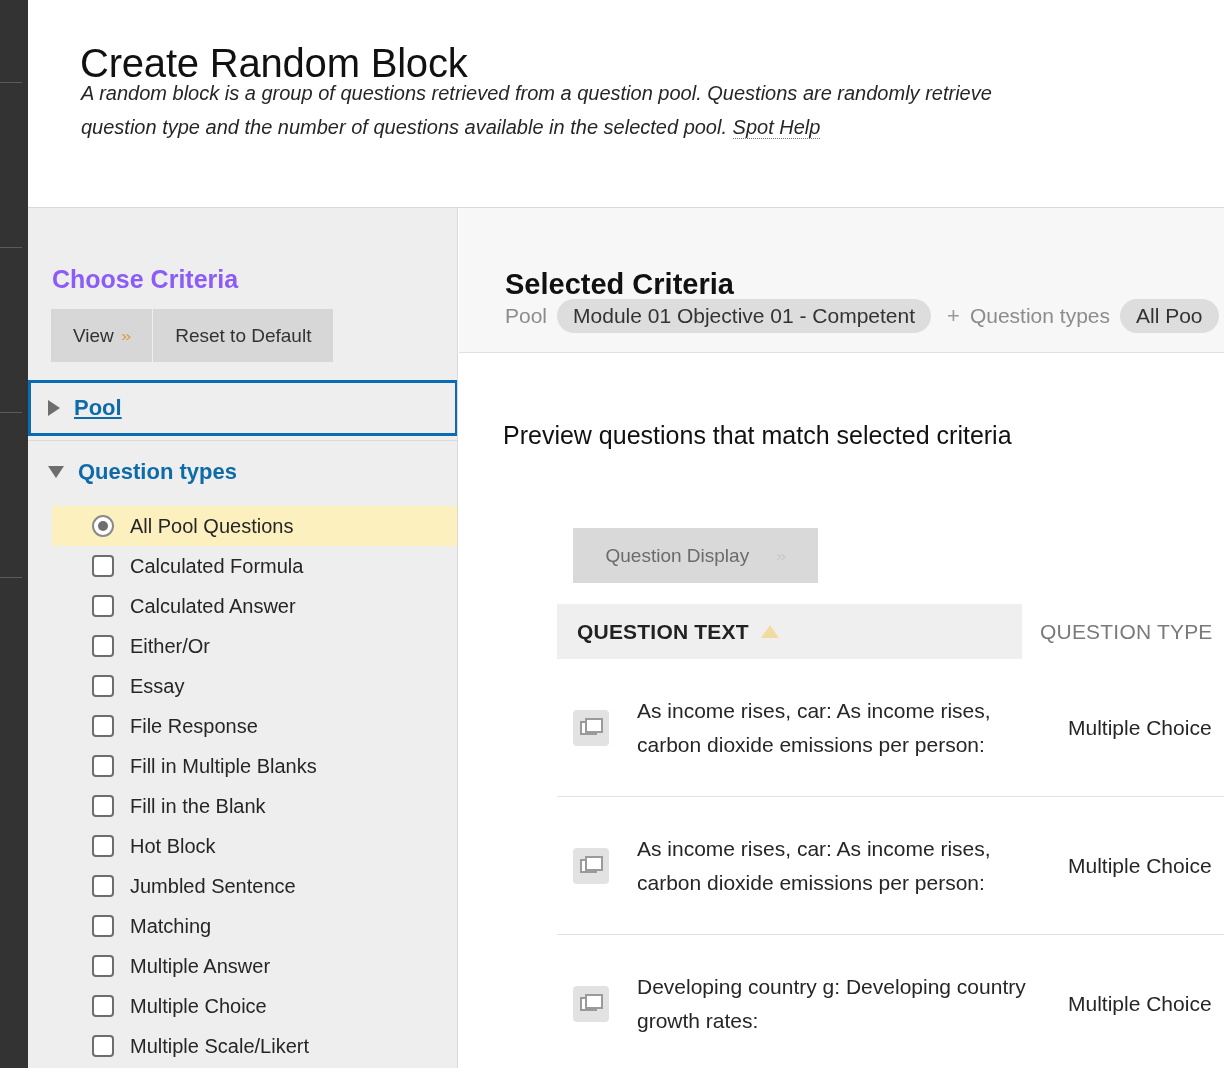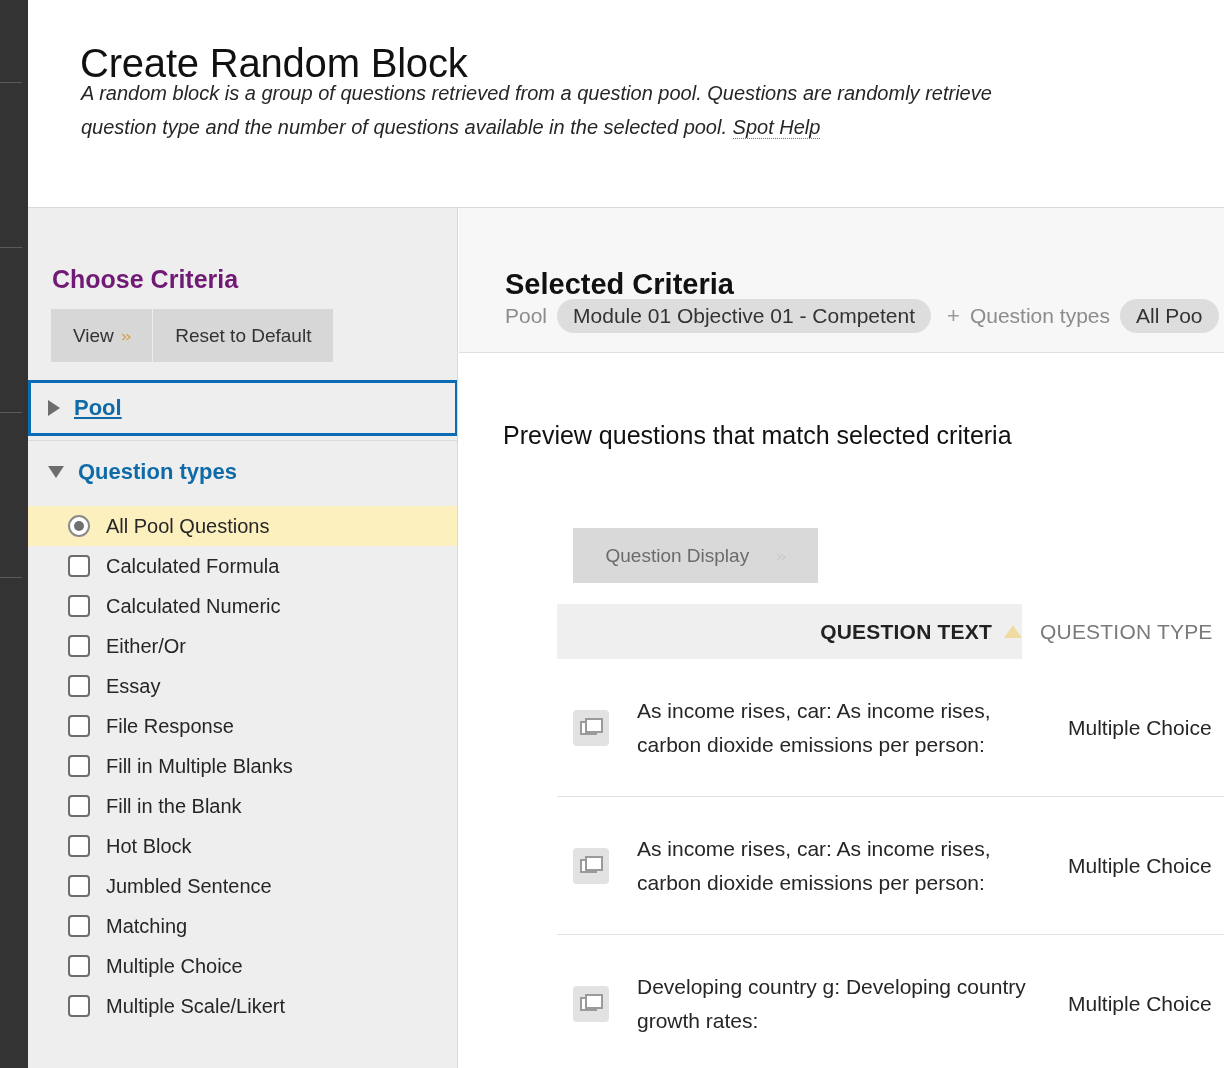--- a/index.html
+++ b/index.html
@@ -105,21 +105,21 @@
     height: 861px;
     background: #eeeeee;
     border-right: 1px solid #d9d9d9;
     overflow: hidden;
   }
   .choose-title {
     position: absolute;
     left: 24px; top: 36px;
     font-size: 25px;
     font-weight: bold;
-    color: #701a75;
+    color: #8b5cf6;
     white-space: nowrap;
   }
 
   .btn-group {
     position: absolute;
     left: 23px; top: 101px;
     height: 53px;
     display: flex;
     align-items: stretch;
   }
@@ -193,20 +193,21 @@
     position: absolute;
     left: 0; top: 298px;
     width: 430px;
   }
   .qtype-item {
     display: flex;
     align-items: center;
     height: 40px;
     padding-left: 40px;
     cursor: pointer;
+    margin-left: 24px;
   }
   .qtype-item.selected { background: #fdf0bf; }
   .qtype-label {
     font-size: 20px;
     color: #262626;
     margin-left: 16px;
     white-space: nowrap;
   }
   .radio {
     width: 22px; height: 22px;
@@ -322,21 +323,20 @@
     background: #efefef;
     display: flex;
     align-items: center;
     padding-left: 20px;
     gap: 12px;
     font-size: 21px;
     font-weight: bold;
     color: #222222;
     letter-spacing: 0.2px;
     cursor: pointer;
-    justify-content: flex-end;
   }
   .qt-head .th-type {
     flex: 1;
     background: #ffffff;
     display: flex;
     align-items: center;
     padding-left: 18px;
     font-size: 21px;
     color: #7a7a7a;
     letter-spacing: 0.2px;
@@ -459,21 +459,21 @@
           <div class="qtype-item selected">
             <span class="radio"></span>
             <span class="qtype-label">All Pool Questions</span>
           </div>
           <div class="qtype-item">
             <span class="cbox"></span>
             <span class="qtype-label">Calculated Formula</span>
           </div>
           <div class="qtype-item">
             <span class="cbox"></span>
-            <span class="qtype-label">Calculated Numeric</span>
+            <span class="qtype-label">Calculated Answer</span>
           </div>
           <div class="qtype-item">
             <span class="cbox"></span>
             <span class="qtype-label">Either/Or</span>
           </div>
           <div class="qtype-item">
             <span class="cbox"></span>
             <span class="qtype-label">Essay</span>
           </div>
           <div class="qtype-item">
@@ -492,20 +492,24 @@
             <span class="cbox"></span>
             <span class="qtype-label">Hot Block</span>
           </div>
           <div class="qtype-item">
             <span class="cbox"></span>
             <span class="qtype-label">Jumbled Sentence</span>
           </div>
           <div class="qtype-item">
             <span class="cbox"></span>
             <span class="qtype-label">Matching</span>
+          </div>
+          <div class="qtype-item">
+            <span class="cbox"></span>
+            <span class="qtype-label">Multiple Answer</span>
           </div>
           <div class="qtype-item">
             <span class="cbox"></span>
             <span class="qtype-label">Multiple Choice</span>
           </div>
           <div class="qtype-item">
             <span class="cbox"></span>
             <span class="qtype-label">Multiple Scale/Likert</span>
           </div>
         </div>

